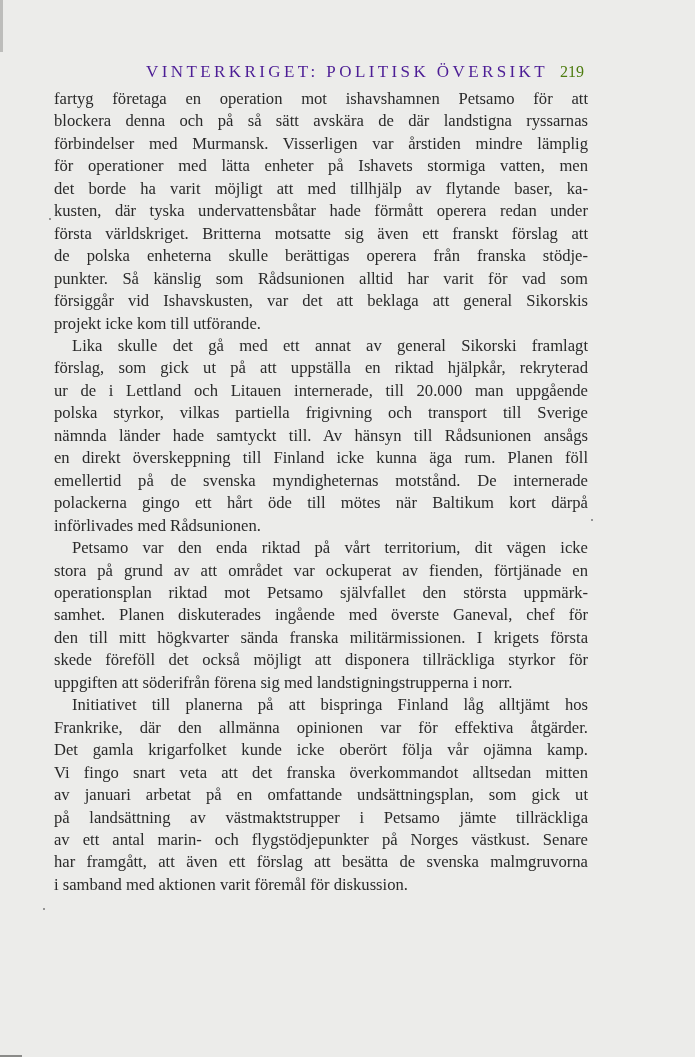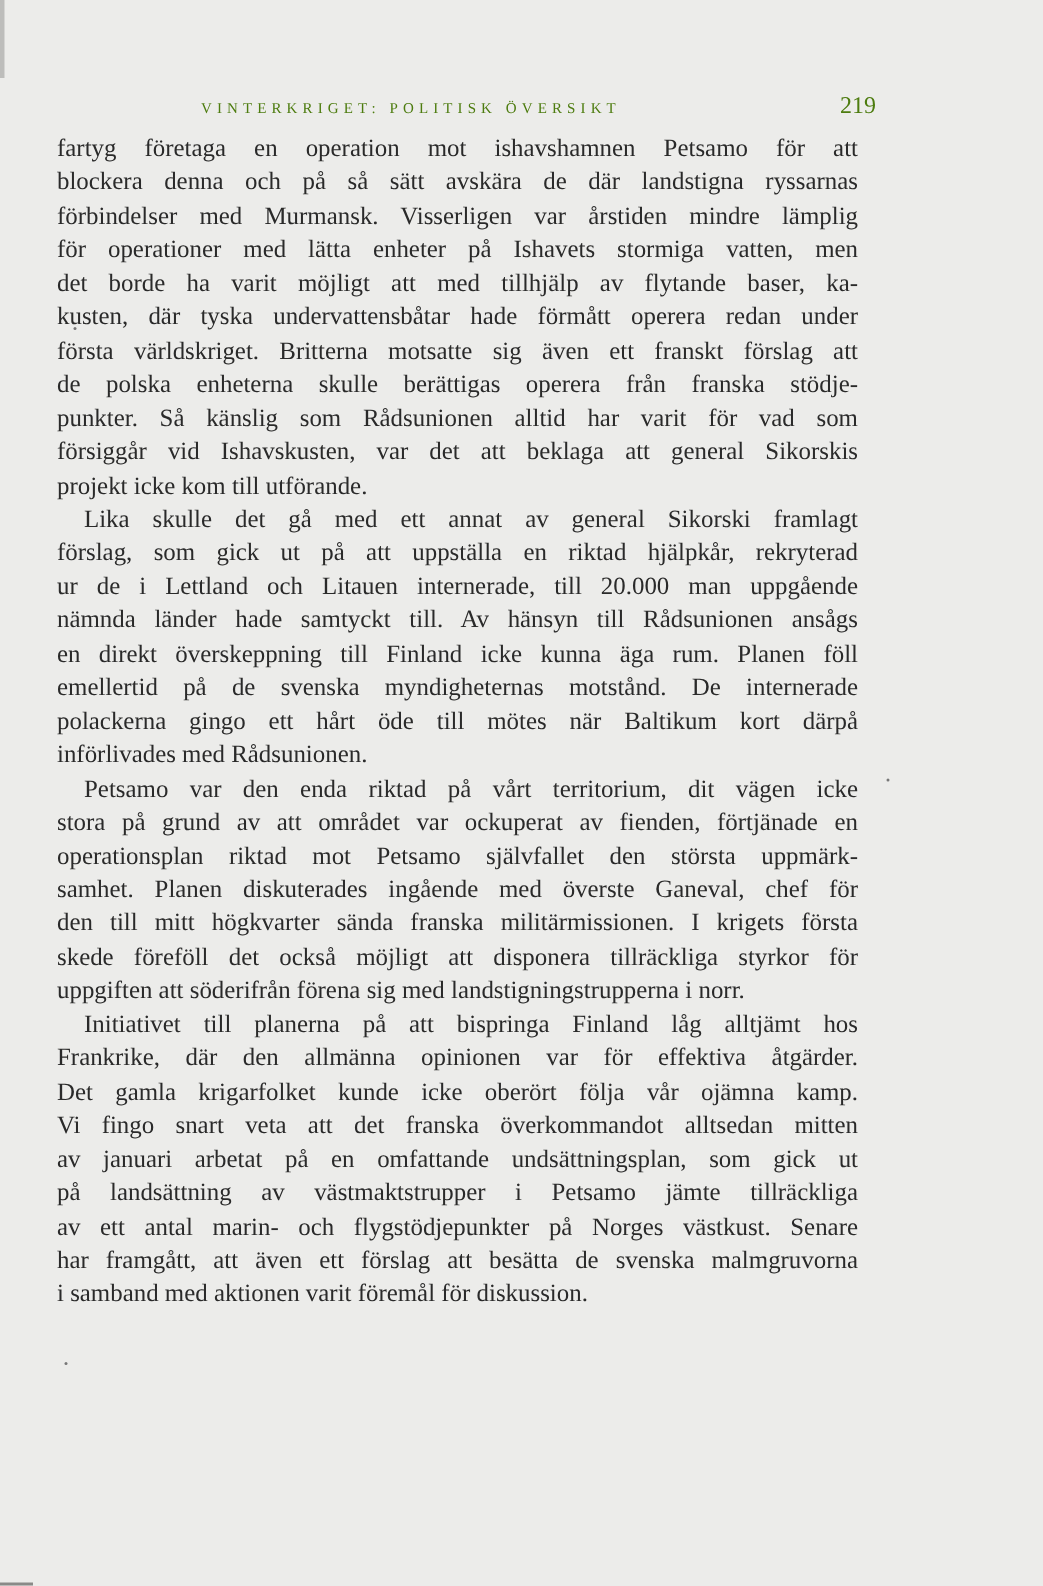--- a/index.html
+++ b/index.html
@@ -35,32 +35,33 @@
       position: absolute;
       top: 62px;
       left: 134px;
       width: 450px;
       height: 22px;
       display: flex;
       justify-content: space-between;
       align-items: baseline;
     }
     .running-title {
-      font-size: 10px;
+      font-size: 17px;
       letter-spacing: 3.4px;
-      color: #4d7c0f;
+      color: #4c1d95;
+      margin-left: 12px;
     }
     .page-number {
       font-size: 16px;
       color: #4d7c0f;
     }
     .body-text {
       position: absolute;
       top: 88px;
-      left: 38px;
+      left: 54px;
       width: 534px;
     }
     .line {
       display: block;
       height: 22.46px;
       line-height: 22.46px;
       font-size: 16.6px;
       white-space: nowrap;
       text-align: justify;
       text-align-last: justify;
@@ -101,20 +102,21 @@
       <span class="line">första världskriget. Britterna motsatte sig även ett franskt förslag att</span>
       <span class="line">de polska enheterna skulle berättigas operera från franska stödje-</span>
       <span class="line">punkter. Så känslig som Rådsunionen alltid har varit för vad som</span>
       <span class="line">försiggår vid Ishavskusten, var det att beklaga att general Sikorskis</span>
       <span class="line last">projekt icke kom till utförande.</span>
     </div>
     <div>
       <span class="line indent">Lika skulle det gå med ett annat av general Sikorski framlagt</span>
       <span class="line">förslag, som gick ut på att uppställa en riktad hjälpkår, rekryterad</span>
       <span class="line">ur de i Lettland och Litauen internerade, till 20.000 man uppgående</span>
+      <span class="line">polska styrkor, vilkas partiella frigivning och transport till Sverige</span>
       <span class="line">nämnda länder hade samtyckt till. Av hänsyn till Rådsunionen ansågs</span>
       <span class="line">en direkt överskeppning till Finland icke kunna äga rum. Planen föll</span>
       <span class="line">emellertid på de svenska myndigheternas motstånd. De internerade</span>
       <span class="line">polackerna gingo ett hårt öde till mötes när Baltikum kort därpå</span>
       <span class="line last">införlivades med Rådsunionen.</span>
     </div>
     <div>
       <span class="line indent">Petsamo var den enda riktad på vårt territorium, dit vägen icke</span>
       <span class="line">stora på grund av att området var ockuperat av fienden, förtjänade en</span>
       <span class="line">operationsplan riktad mot Petsamo självfallet den största uppmärk-</span>

